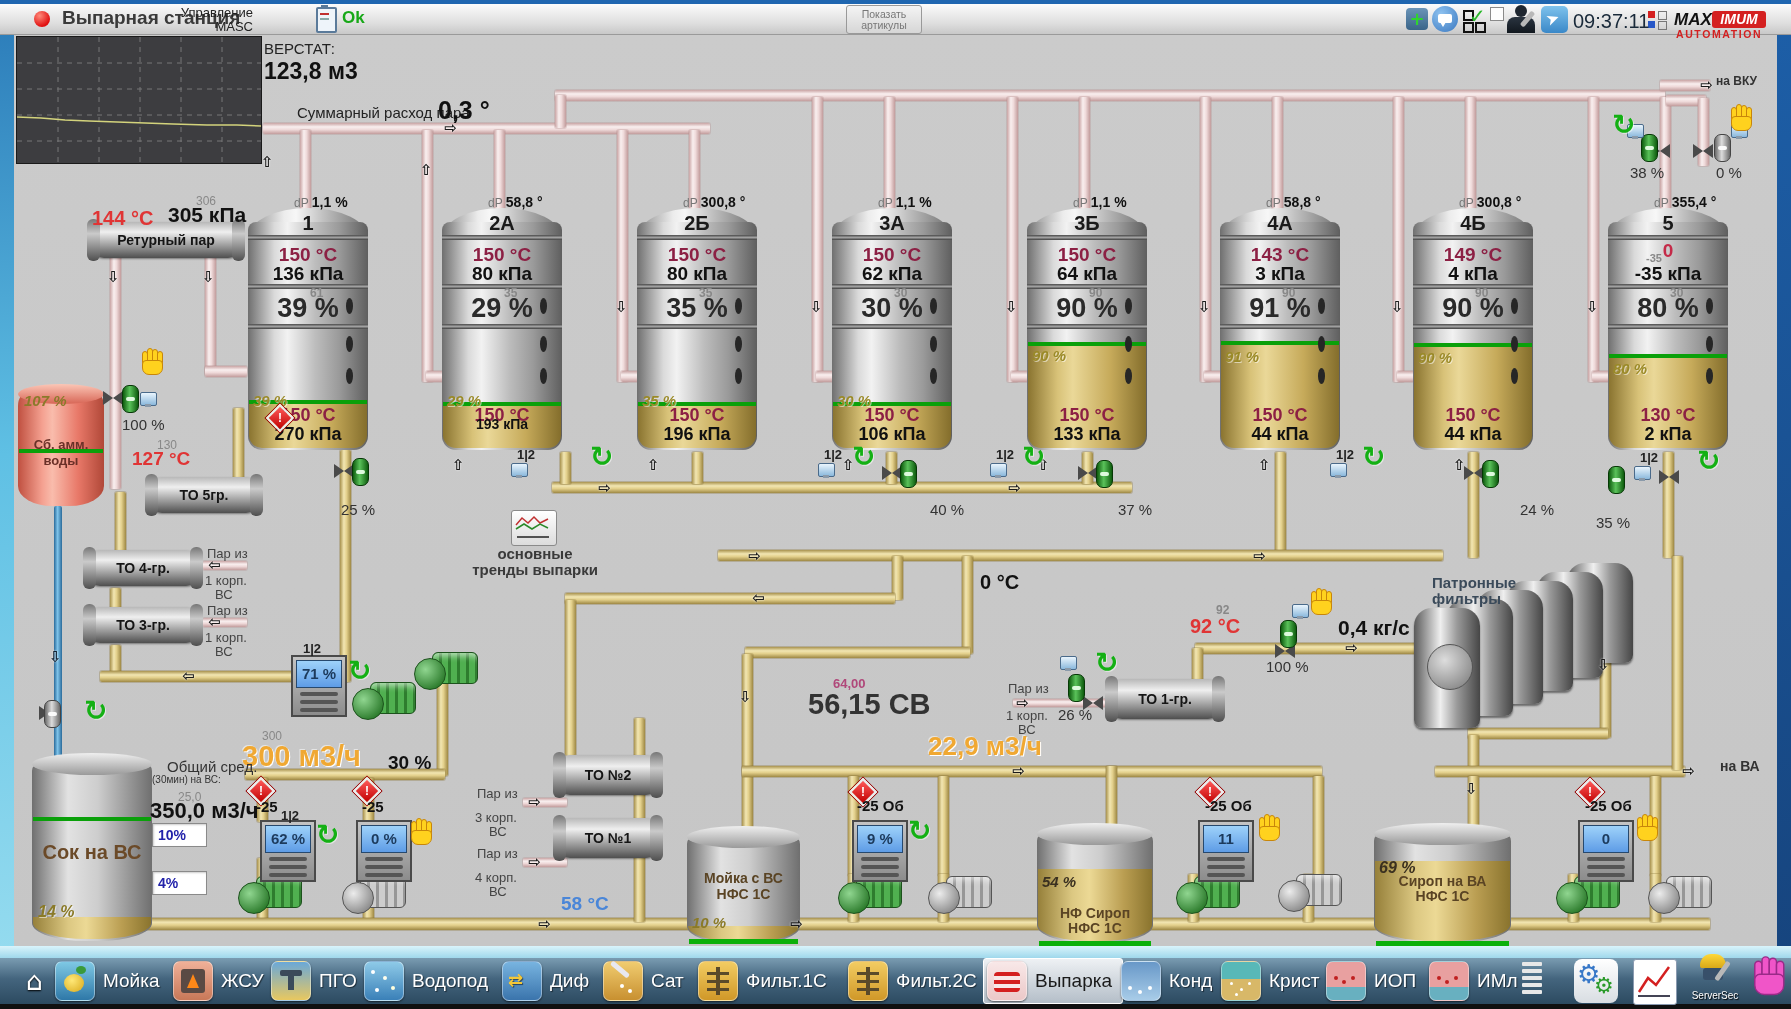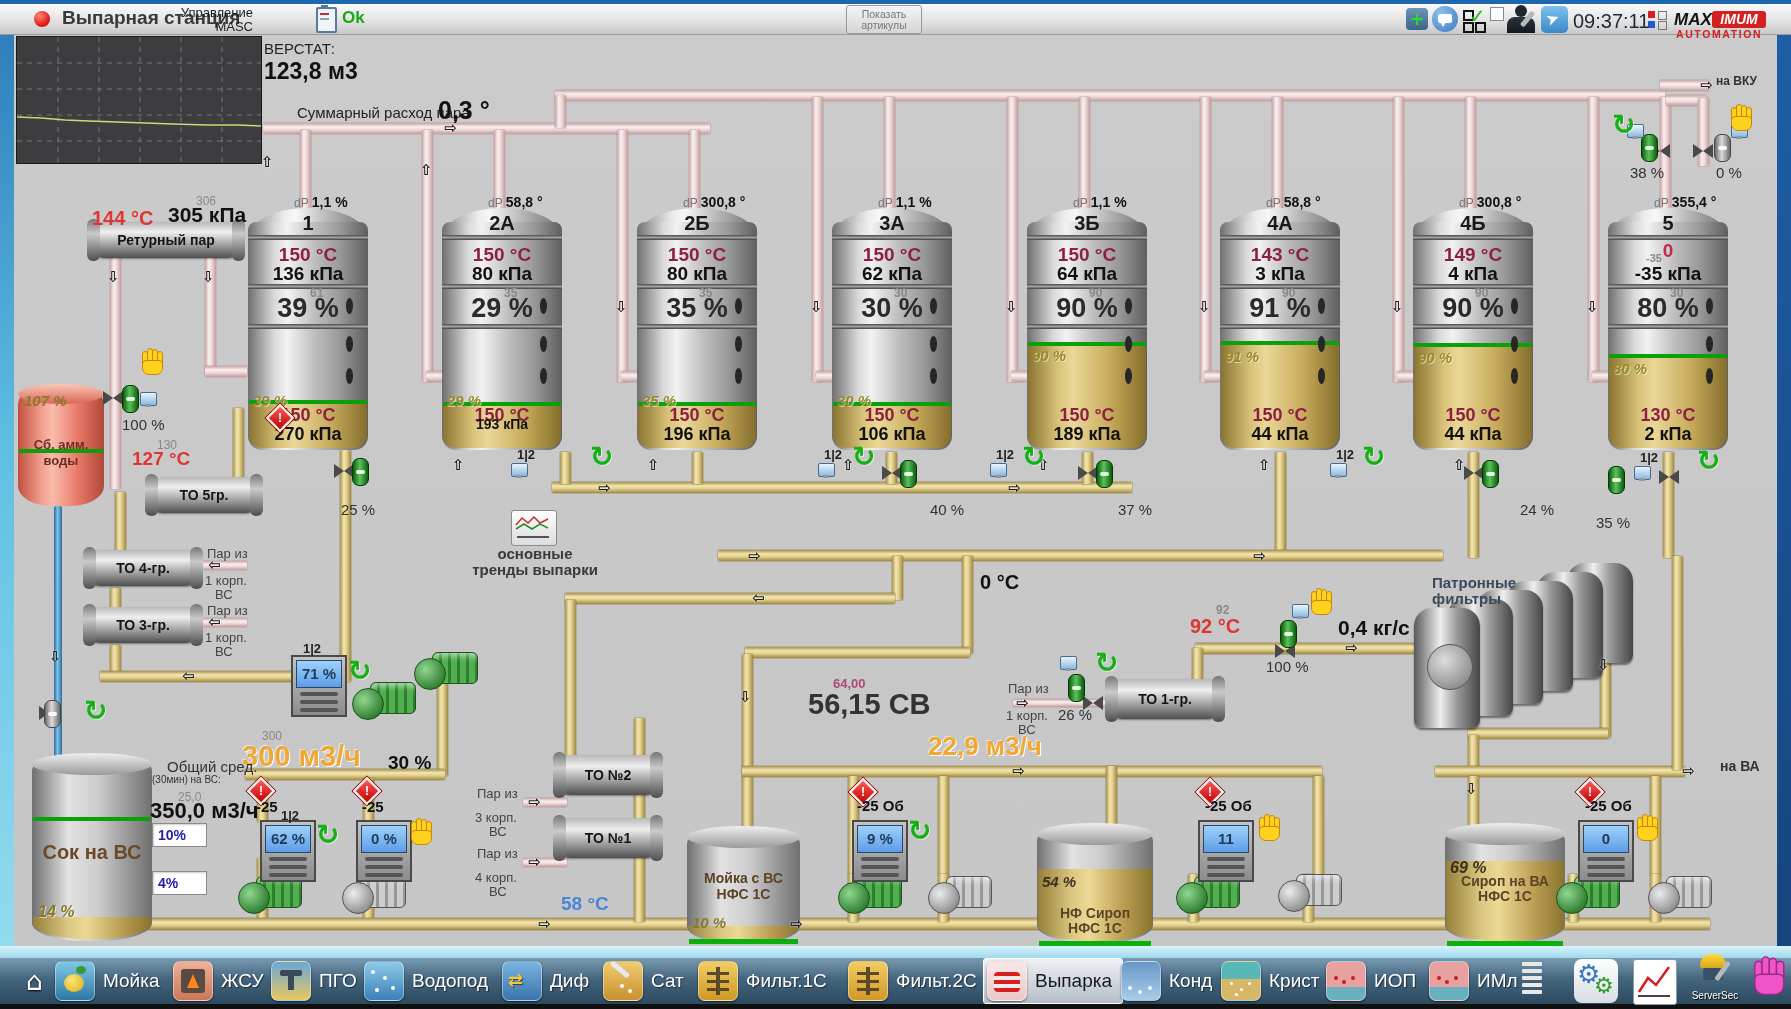--- a/index.html
+++ b/index.html
@@ -437,21 +437,21 @@
       <div class="v-mh" style="top:90px"></div>
           <div class="v-mh" style="top:128px"></div>
           <div class="v-mh" style="top:160px"></div>
       <div class="vt b" style="top:4px;font-size:20px;color:#1a1a1a">3Б</div>
       <div class="vt b mar" style="top:36px;font-size:19px">150 °C</div>
       <div class="vt b" style="top:55px;font-size:19px;color:#111">64 кПа</div>
       <div class="t b gry" style="top:78px;left:62px;font-size:12px">90</div>
       <div class="vt b" style="top:85px;font-size:27px;color:#2a2a2a">90 %</div>
       <div class="t b it" style="top:139px;left:5px;font-size:15px;color:#9a8a28;text-shadow:1px 1px 0 #fff8;z-index:14">90 %</div>
       <div class="vt b mar" style="top:197px;font-size:18px">150 °C</div>
-      <div class="vt b" style="top:216px;font-size:18px;color:#111">189 кПа</div>
+      <div class="vt b" style="top:216px;font-size:18px;color:#111">133 кПа</div>
     </div>
 
     <div class="vessel" style="left:1220px">
       <span class="t" style="top:-14px;left:46px;font-size:12px;color:#777"><span>dP</span> <b style="font-size:14px;color:#111">58,8 °</b></span>
       <div class="v-dome"></div>
           <div class="v-body"></div>
       <div class="v-ring" style="top:27px"></div>
           <div class="v-ring" style="top:76px"></div>
           <div class="v-ring" style="top:116px"></div>
       <div class="v-fill" style="height:103px"></div>
@@ -758,21 +758,21 @@
         </div>
     <div class="pump" style="left:1176px;top:874px">
           <div class="mot"></div>
           <div class="vol"></div>
         </div>
     <div class="pump gray" style="left:1278px;top:872px">
           <div class="mot"></div>
           <div class="vol"></div>
         </div>
 
-    <div class="tank" style="left:1445px;top:823px;width:120px;height:120px">
+    <div class="tank" style="left:1374px;top:823px;width:137px;height:120px">
       <div class="tk-body"></div>
           <div class="tk-top"></div>
       <div class="tk-fill" style="height:80px"></div>
       <span class="t b it" style="top:36px;left:5px;font-size:16px;color:#3a3020;z-index:14">69 %</span>
       <span class="t b" style="top:50px;width:100%;text-align:center;font-size:14px;color:#5a4424;z-index:14">Сироп на ВА</span>
       <span class="t b" style="top:65px;width:100%;text-align:center;font-size:14px;color:#5a4424;z-index:14">НФС 1С</span>
       <div style="position:absolute;left:2px;right:2px;bottom:-3px;height:5px;background:#0bb00b;z-index:13"></div>
     </div>
 
     <div class="warn" style="left:1580px;top:782px"></div>

